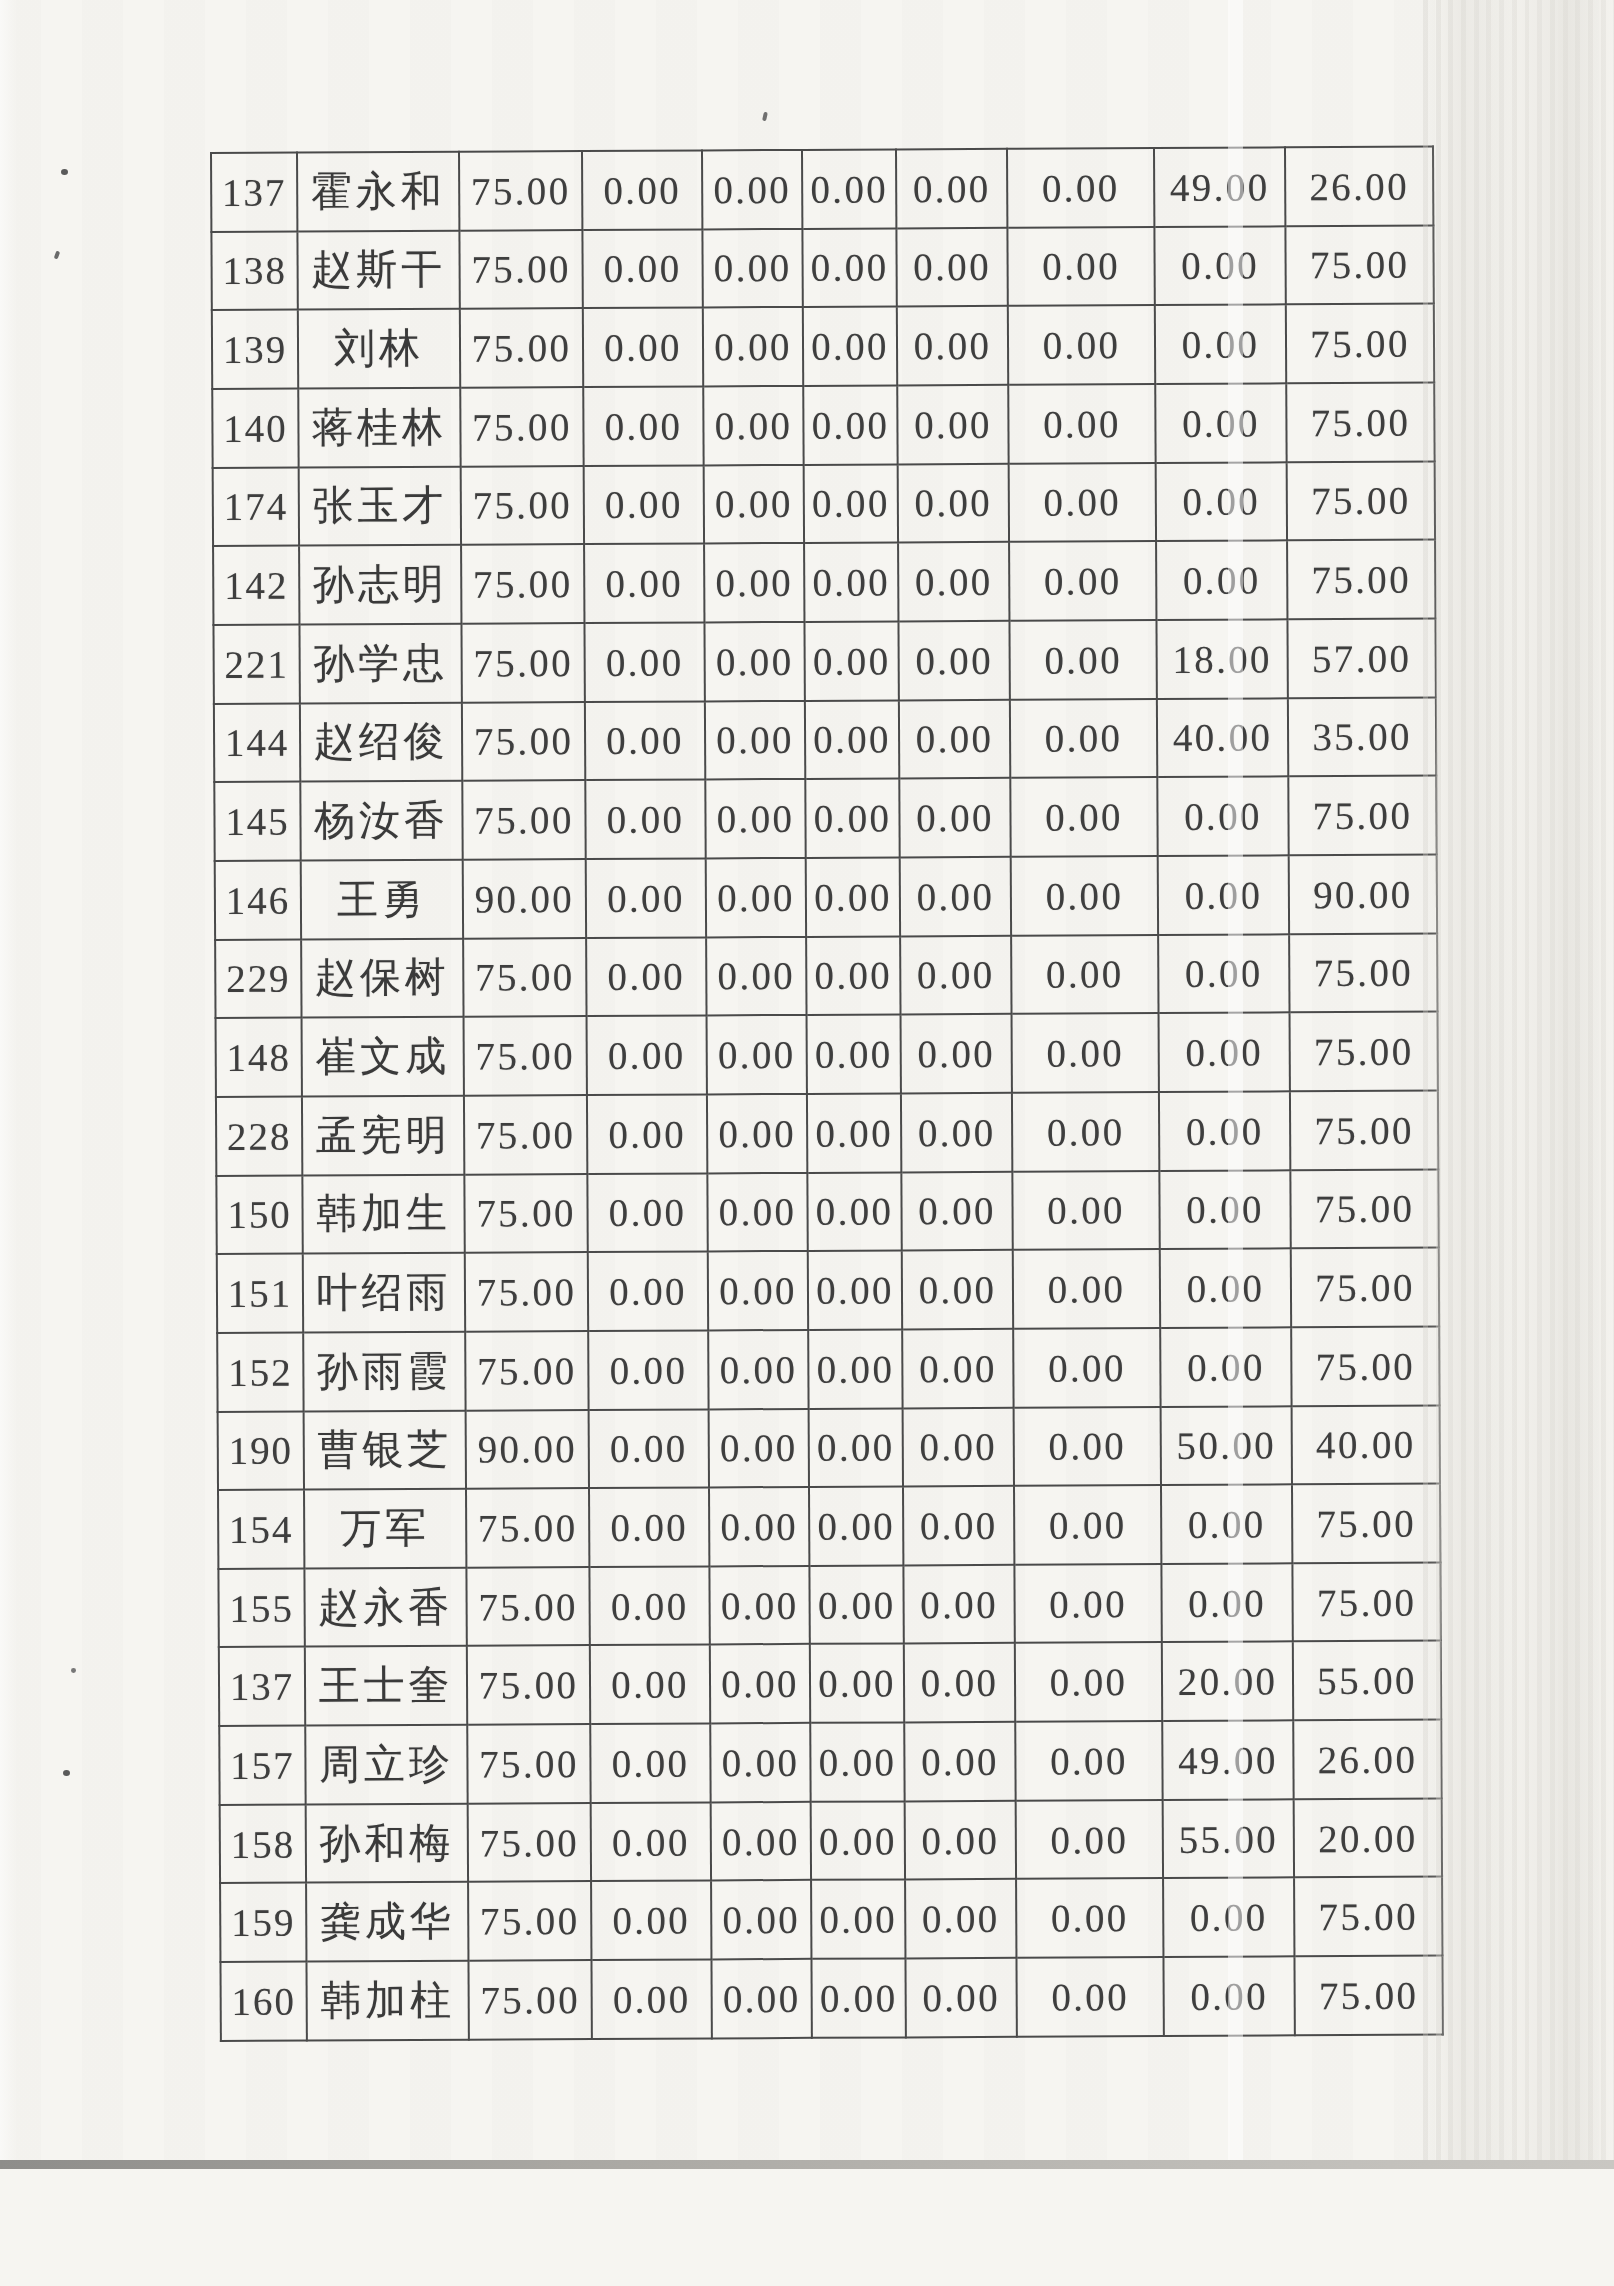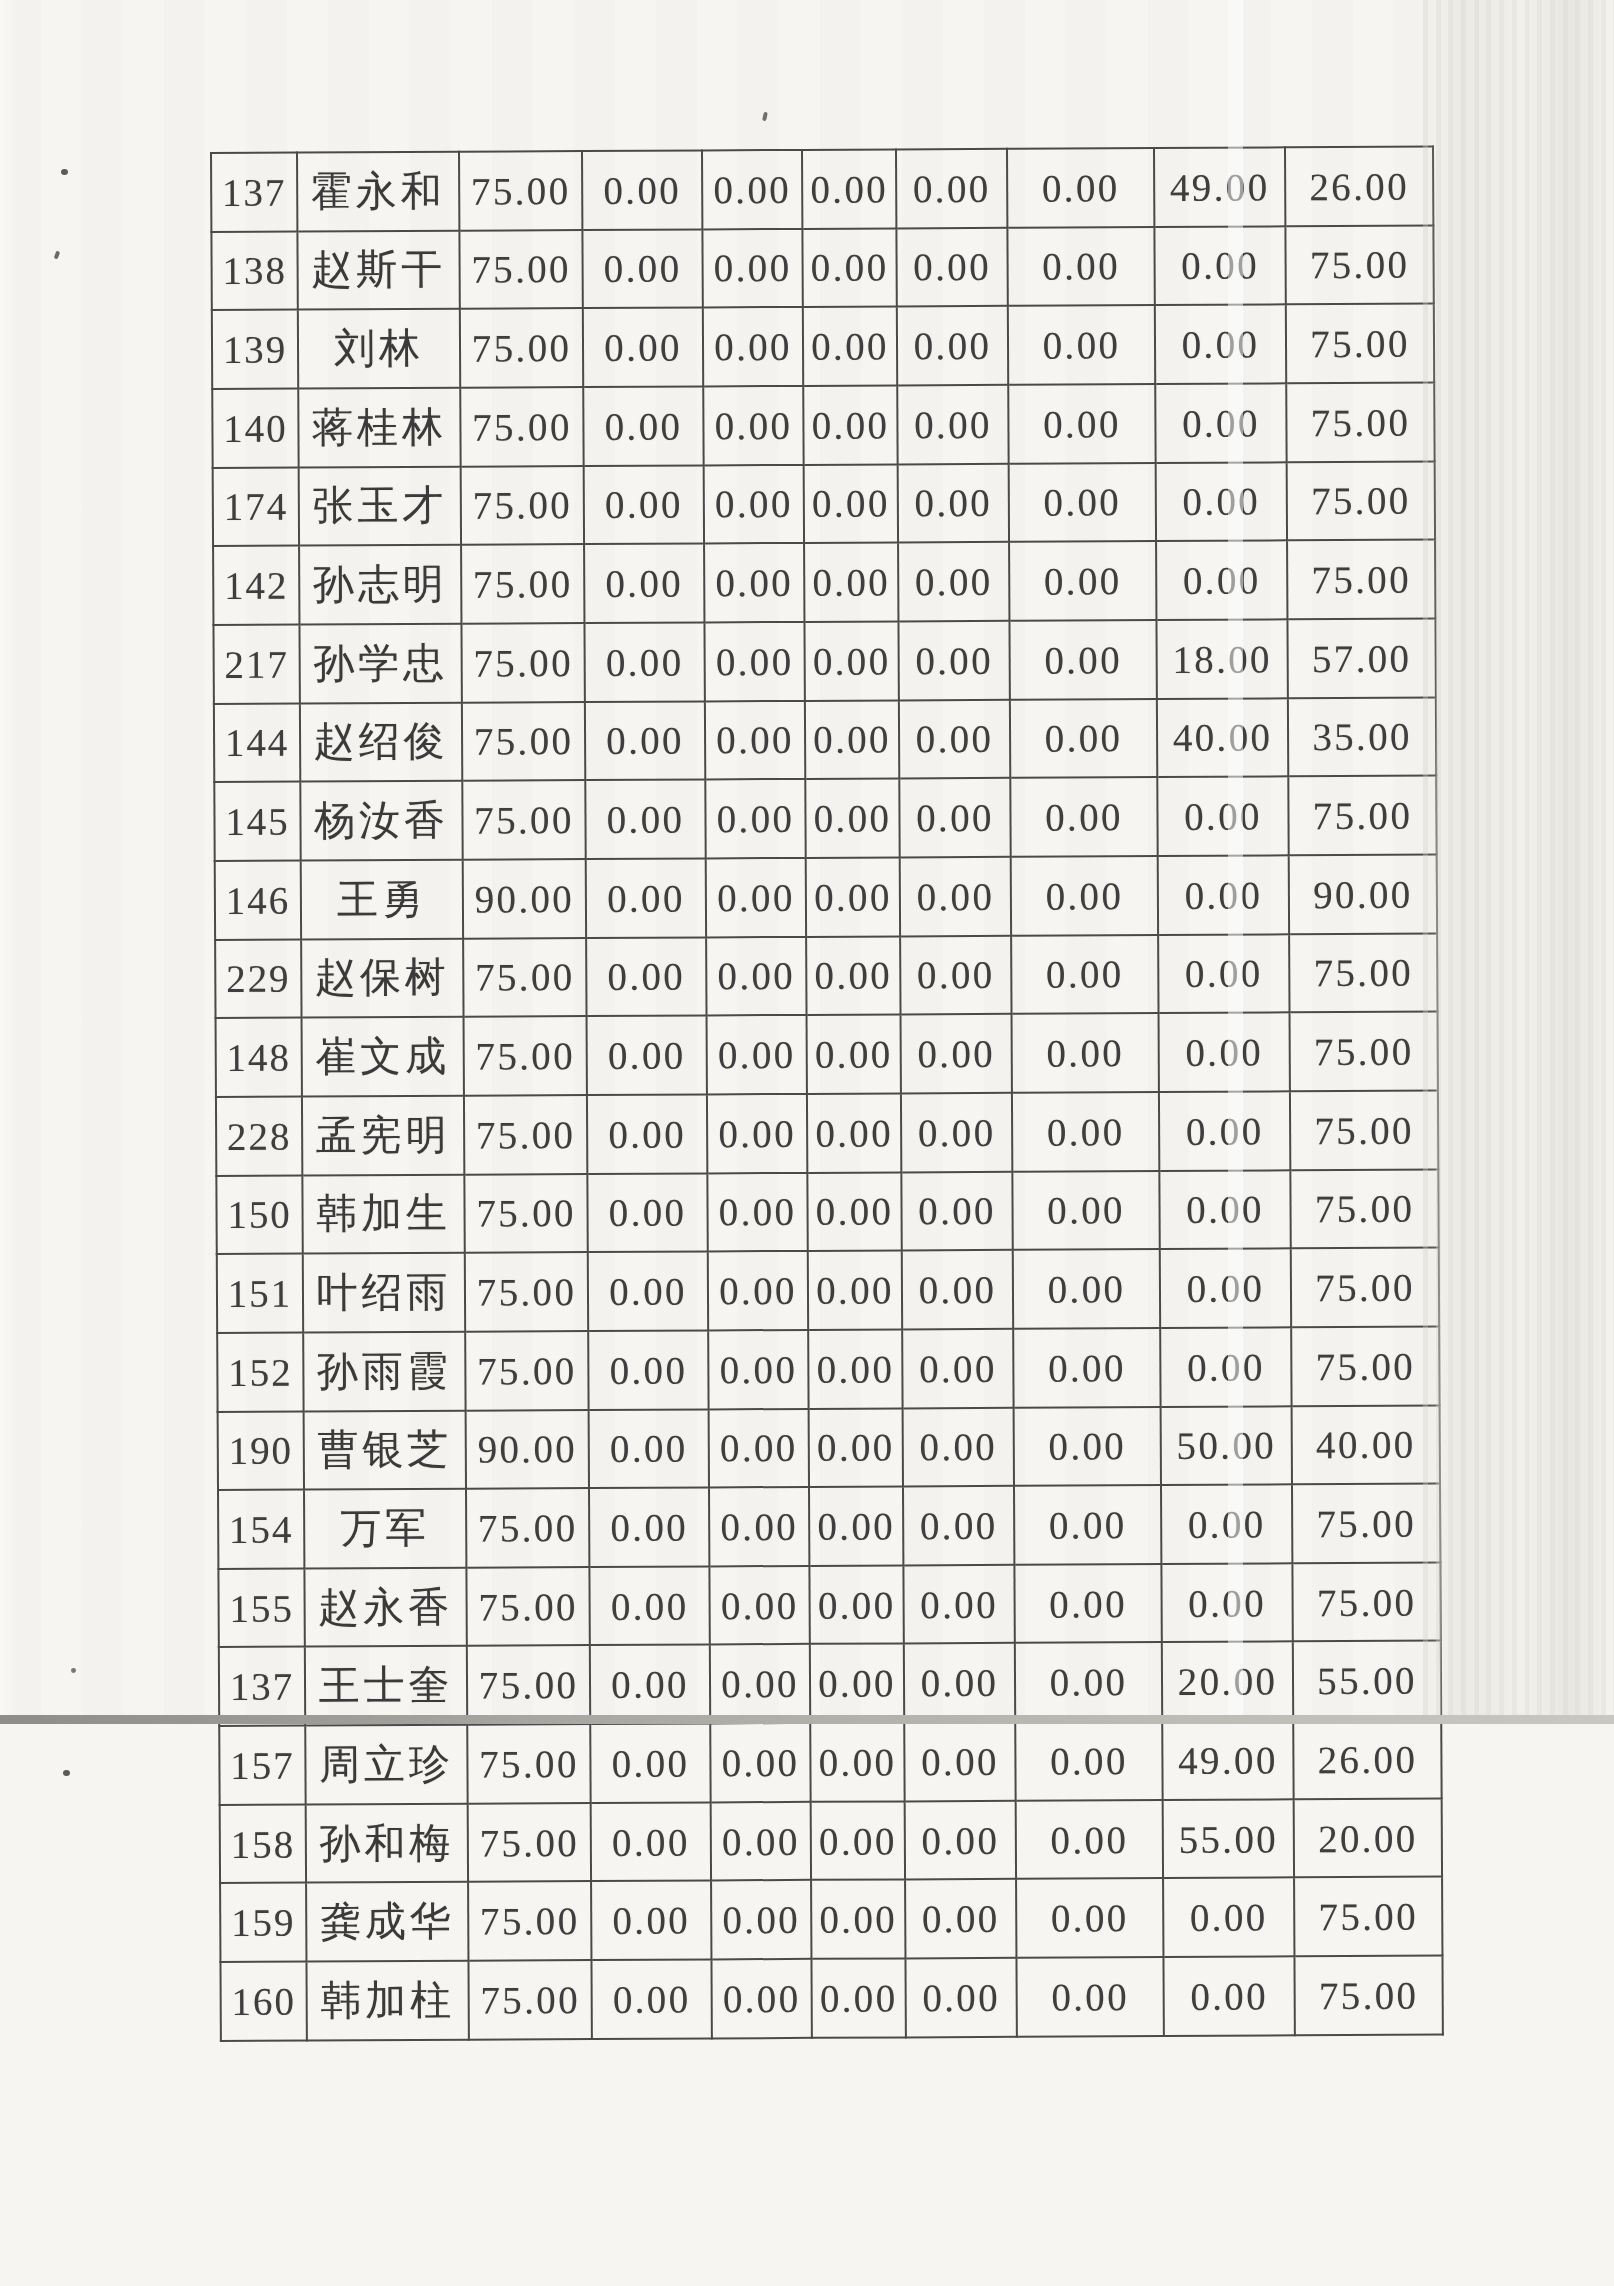--- a/index.html
+++ b/index.html
@@ -7,21 +7,21 @@
     padding: 0;
     width: 1614px;
     height: 2287px;
     background: #f6f5f1;
     overflow: hidden;
     font-family: "Liberation Serif", "DejaVu Serif", serif;
   }
   .page {
     position: relative;
     width: 1614px;
-    height: 1724px;
+    height: 2169px;
     background:
       linear-gradient(90deg, rgba(255,255,255,0.55) 0px, rgba(255,255,255,0) 17.6px),
       repeating-linear-gradient(90deg, rgba(0,0,0,0.012) 0 41px, rgba(0,0,0,0) 41px 82px),
       #f6f5f1;
   }
   
   .streak-band {
     position: absolute;
     top: 0; right: 0;
     width: 191px; height: 100%;
@@ -171,21 +171,21 @@
     <td class="c-val">75.00</td>
     <td class="c-val">0.00</td>
     <td class="c-val">0.00</td>
     <td class="c-val">0.00</td>
     <td class="c-val">0.00</td>
     <td class="c-val">0.00</td>
     <td class="c-val">0.00</td>
     <td class="c-val">75.00</td>
   </tr>
         <tr>
-    <td class="c-no">217</td>
+    <td class="c-no">221</td>
     <td class="c-name">孙学忠</td>
     <td class="c-val">75.00</td>
     <td class="c-val">0.00</td>
     <td class="c-val">0.00</td>
     <td class="c-val">0.00</td>
     <td class="c-val">0.00</td>
     <td class="c-val">0.00</td>
     <td class="c-val">18.00</td>
     <td class="c-val">57.00</td>
   </tr>

